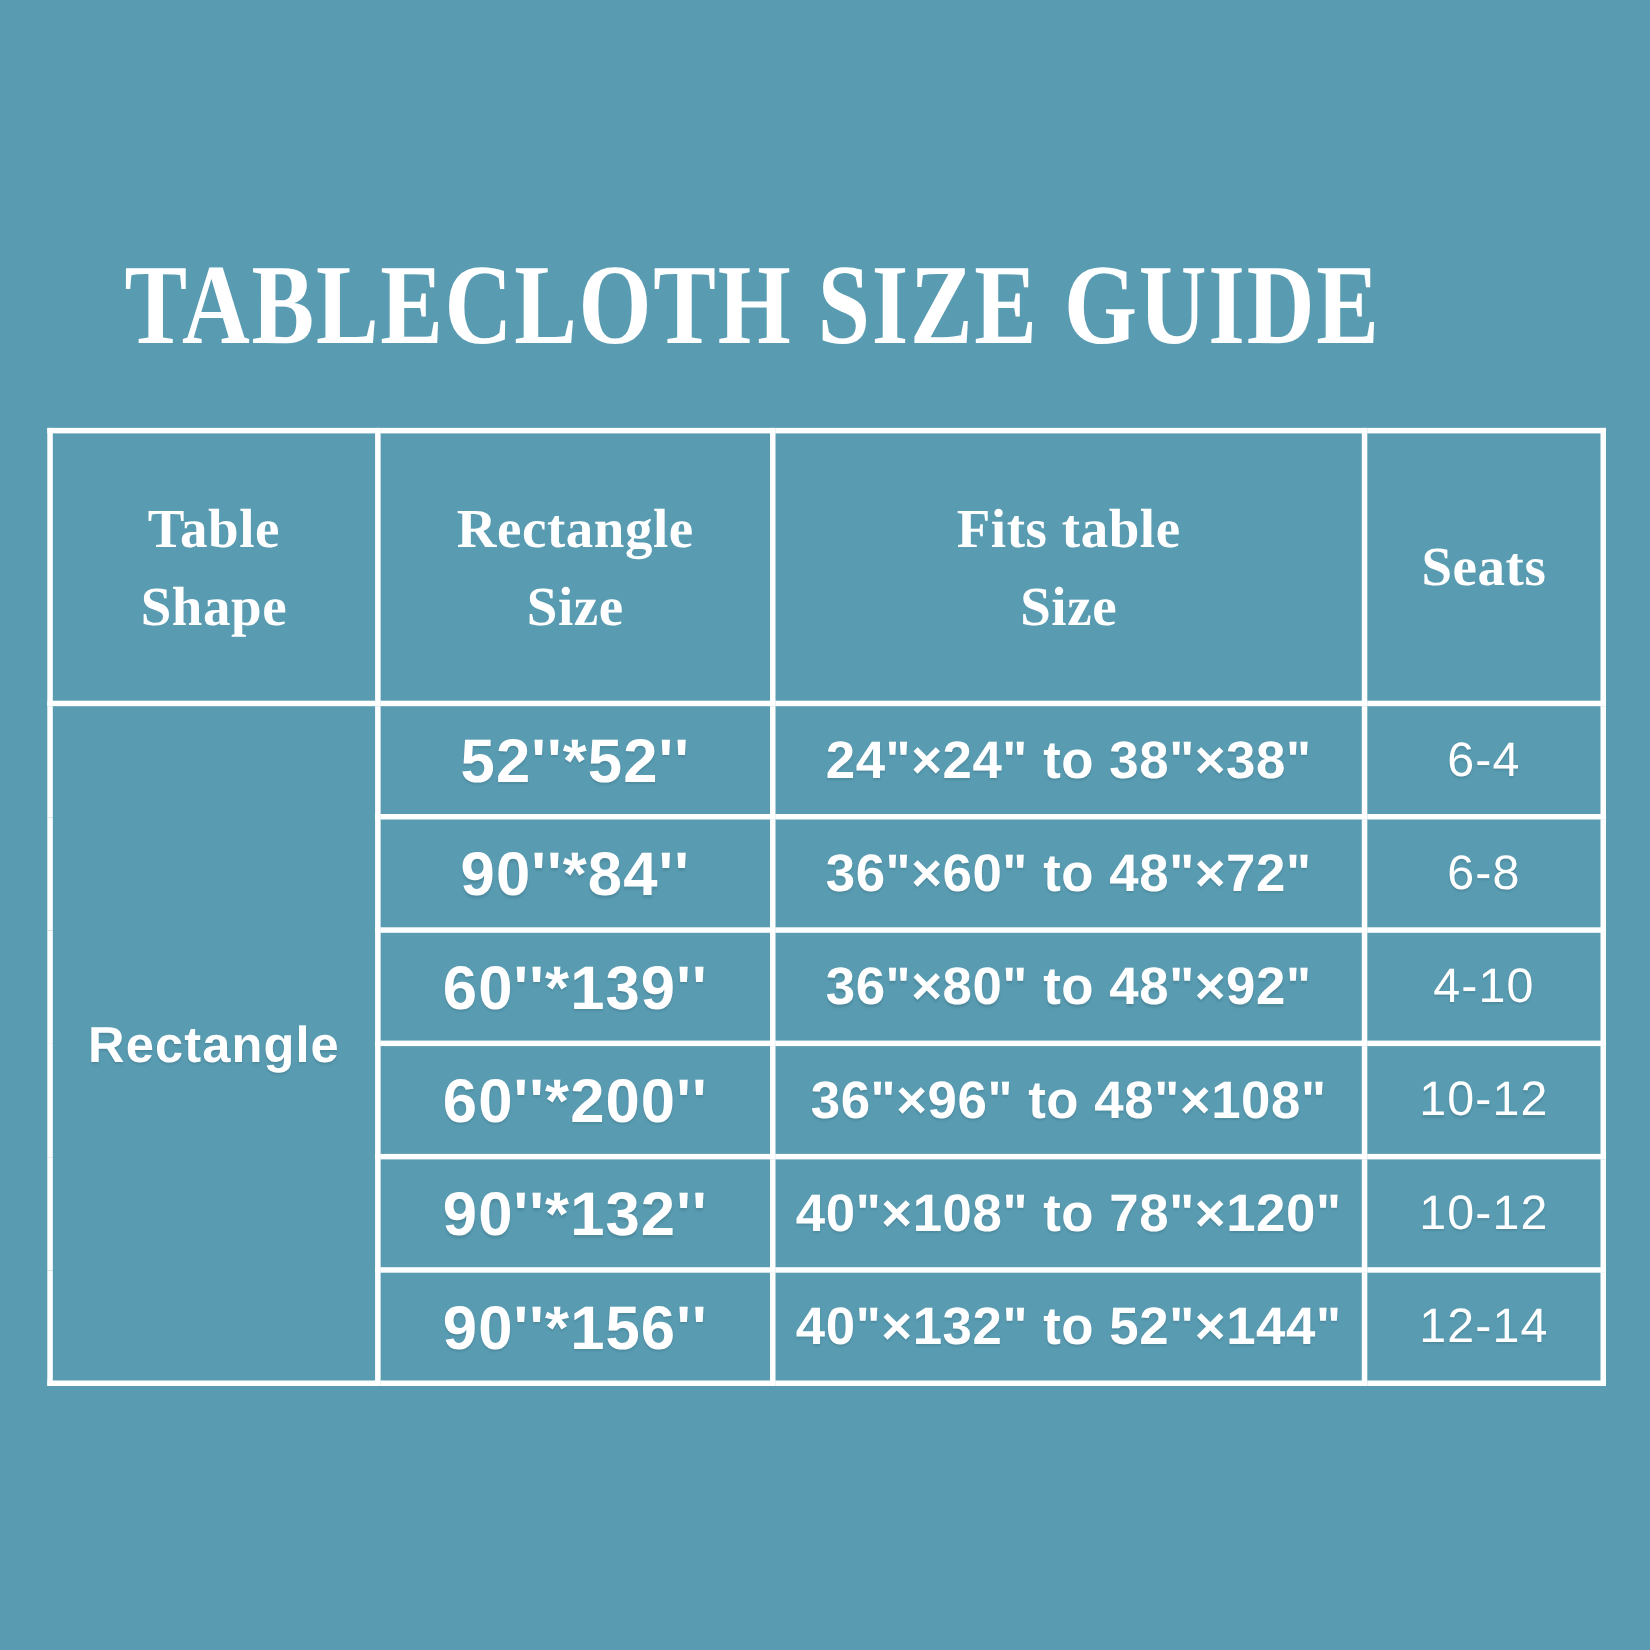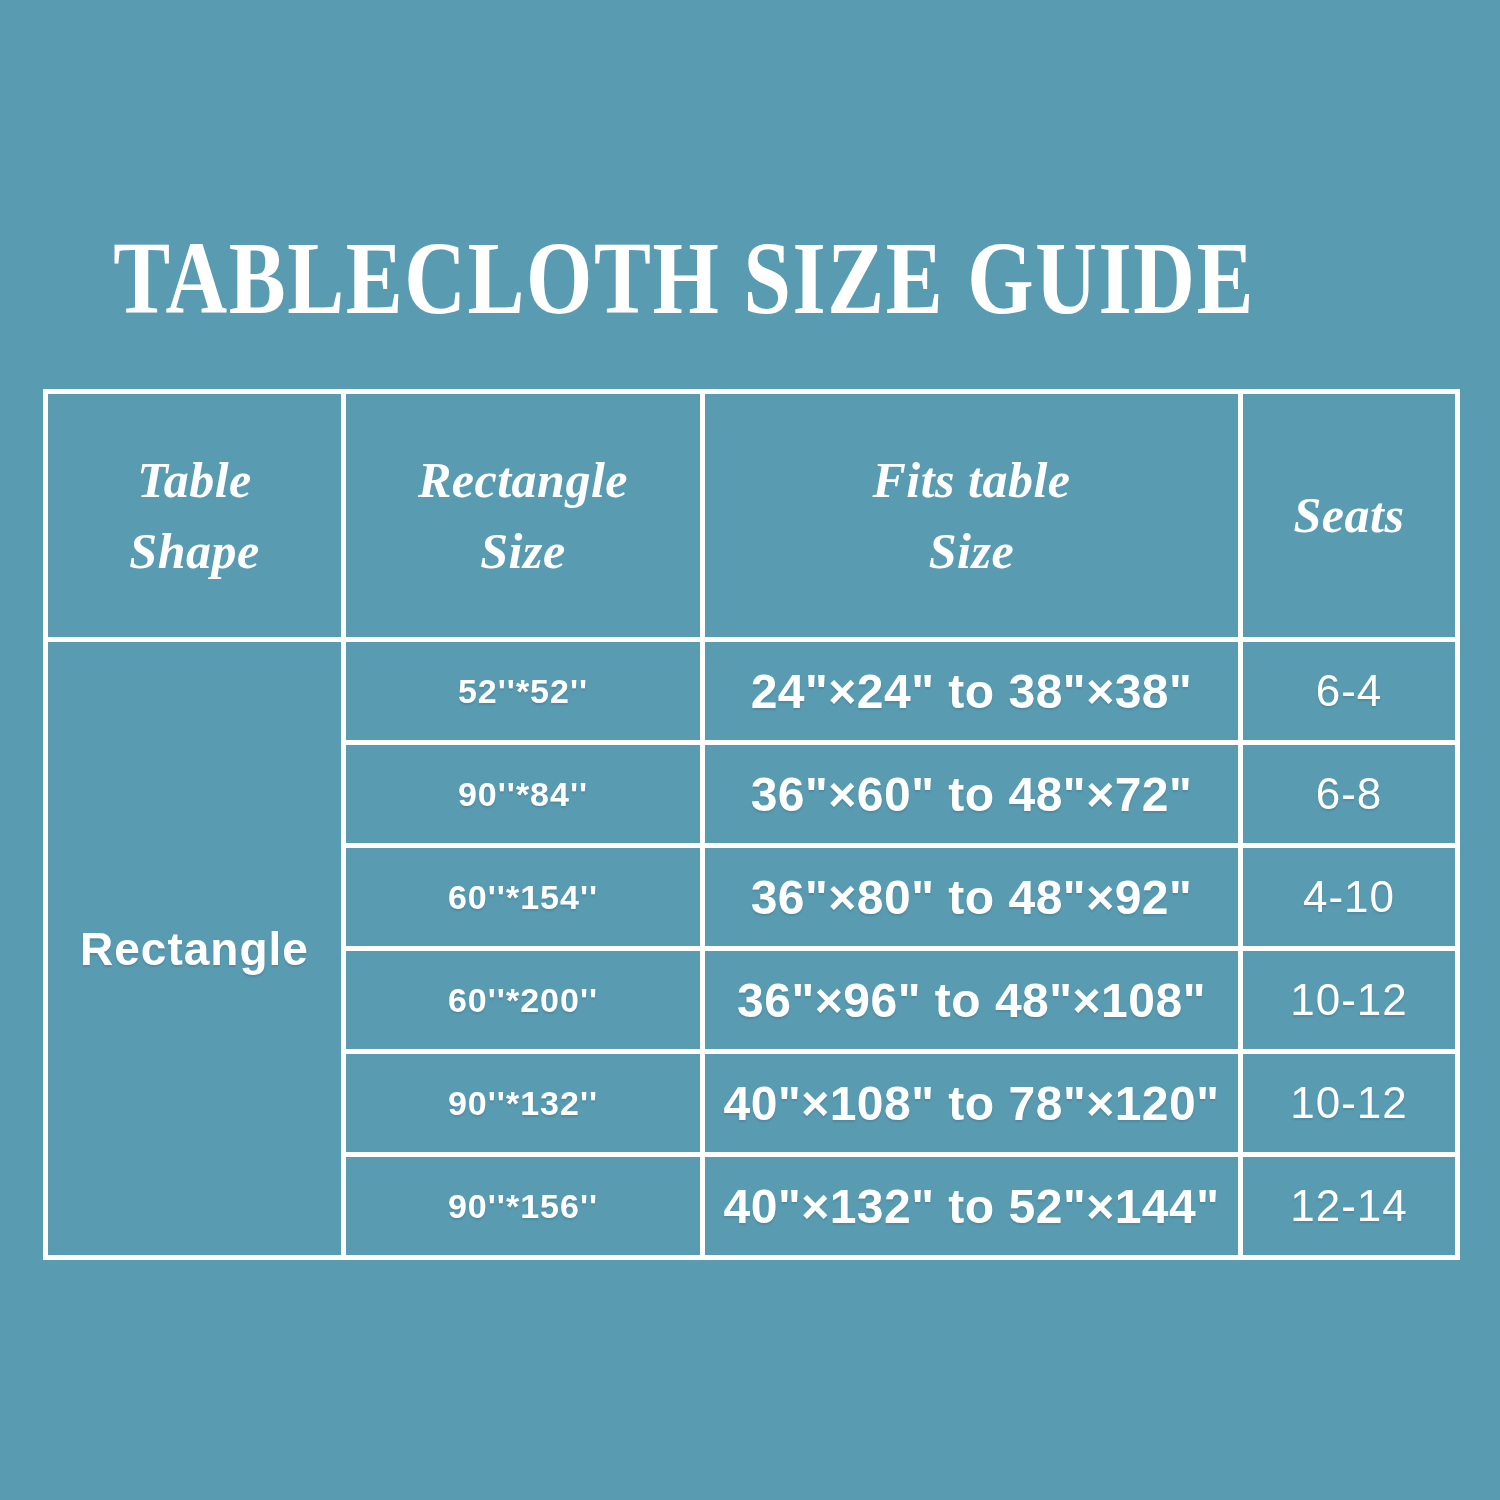--- a/index.html
+++ b/index.html
@@ -46,39 +46,39 @@
   table.guide col.c3 { width: 538px; }
   table.guide col.c4 { width: 217px; }
   table.guide th, table.guide td {
     border: 5px solid #ffffff;
     color: #ffffff;
     text-align: center;
     vertical-align: middle;
     padding: 0;
     overflow: hidden;
   }
-  tr.header-row { height: 248px; font-style: italic; }
+  tr.header-row { height: 248px; }
   tr.data-row { height: 103px; }
   th.hdr {
     font-family: "Liberation Serif", serif;
     font-weight: 700;
     font-size: 50px;
     line-height: 1.42;
     white-space: pre-line;
     letter-spacing: 0.5px;
   }
   td.shape-cell {
     font-weight: 700;
     font-size: 46px;
     letter-spacing: 1px;
     text-shadow: 0 2px 2px rgba(30,60,70,0.18);
   }
   td.size-cell {
     font-weight: 700;
-    font-size: 34px;
+    font-size: 56px;
     letter-spacing: 1px;
     text-shadow: 0 2px 2px rgba(30,60,70,0.18);
   }
   td.fits-cell {
     font-weight: 700;
     font-size: 48px;
     letter-spacing: 0.5px;
     white-space: nowrap;
     text-shadow: 0 2px 2px rgba(30,60,70,0.18);
   }
@@ -120,21 +120,21 @@
         <td class="size-cell">52''*52''</td>
         <td class="fits-cell">24"×24" to 38"×38"</td>
         <td class="seats-cell">6-4</td>
       </tr>
       <tr class="data-row">
         <td class="size-cell">90''*84''</td>
         <td class="fits-cell">36"×60" to 48"×72"</td>
         <td class="seats-cell">6-8</td>
       </tr>
       <tr class="data-row">
-        <td class="size-cell">60''*154''</td>
+        <td class="size-cell">60''*139''</td>
         <td class="fits-cell">36"×80" to 48"×92"</td>
         <td class="seats-cell">4-10</td>
       </tr>
       <tr class="data-row">
         <td class="size-cell">60''*200''</td>
         <td class="fits-cell">36"×96" to 48"×108"</td>
         <td class="seats-cell">10-12</td>
       </tr>
       <tr class="data-row">
         <td class="size-cell">90''*132''</td>

